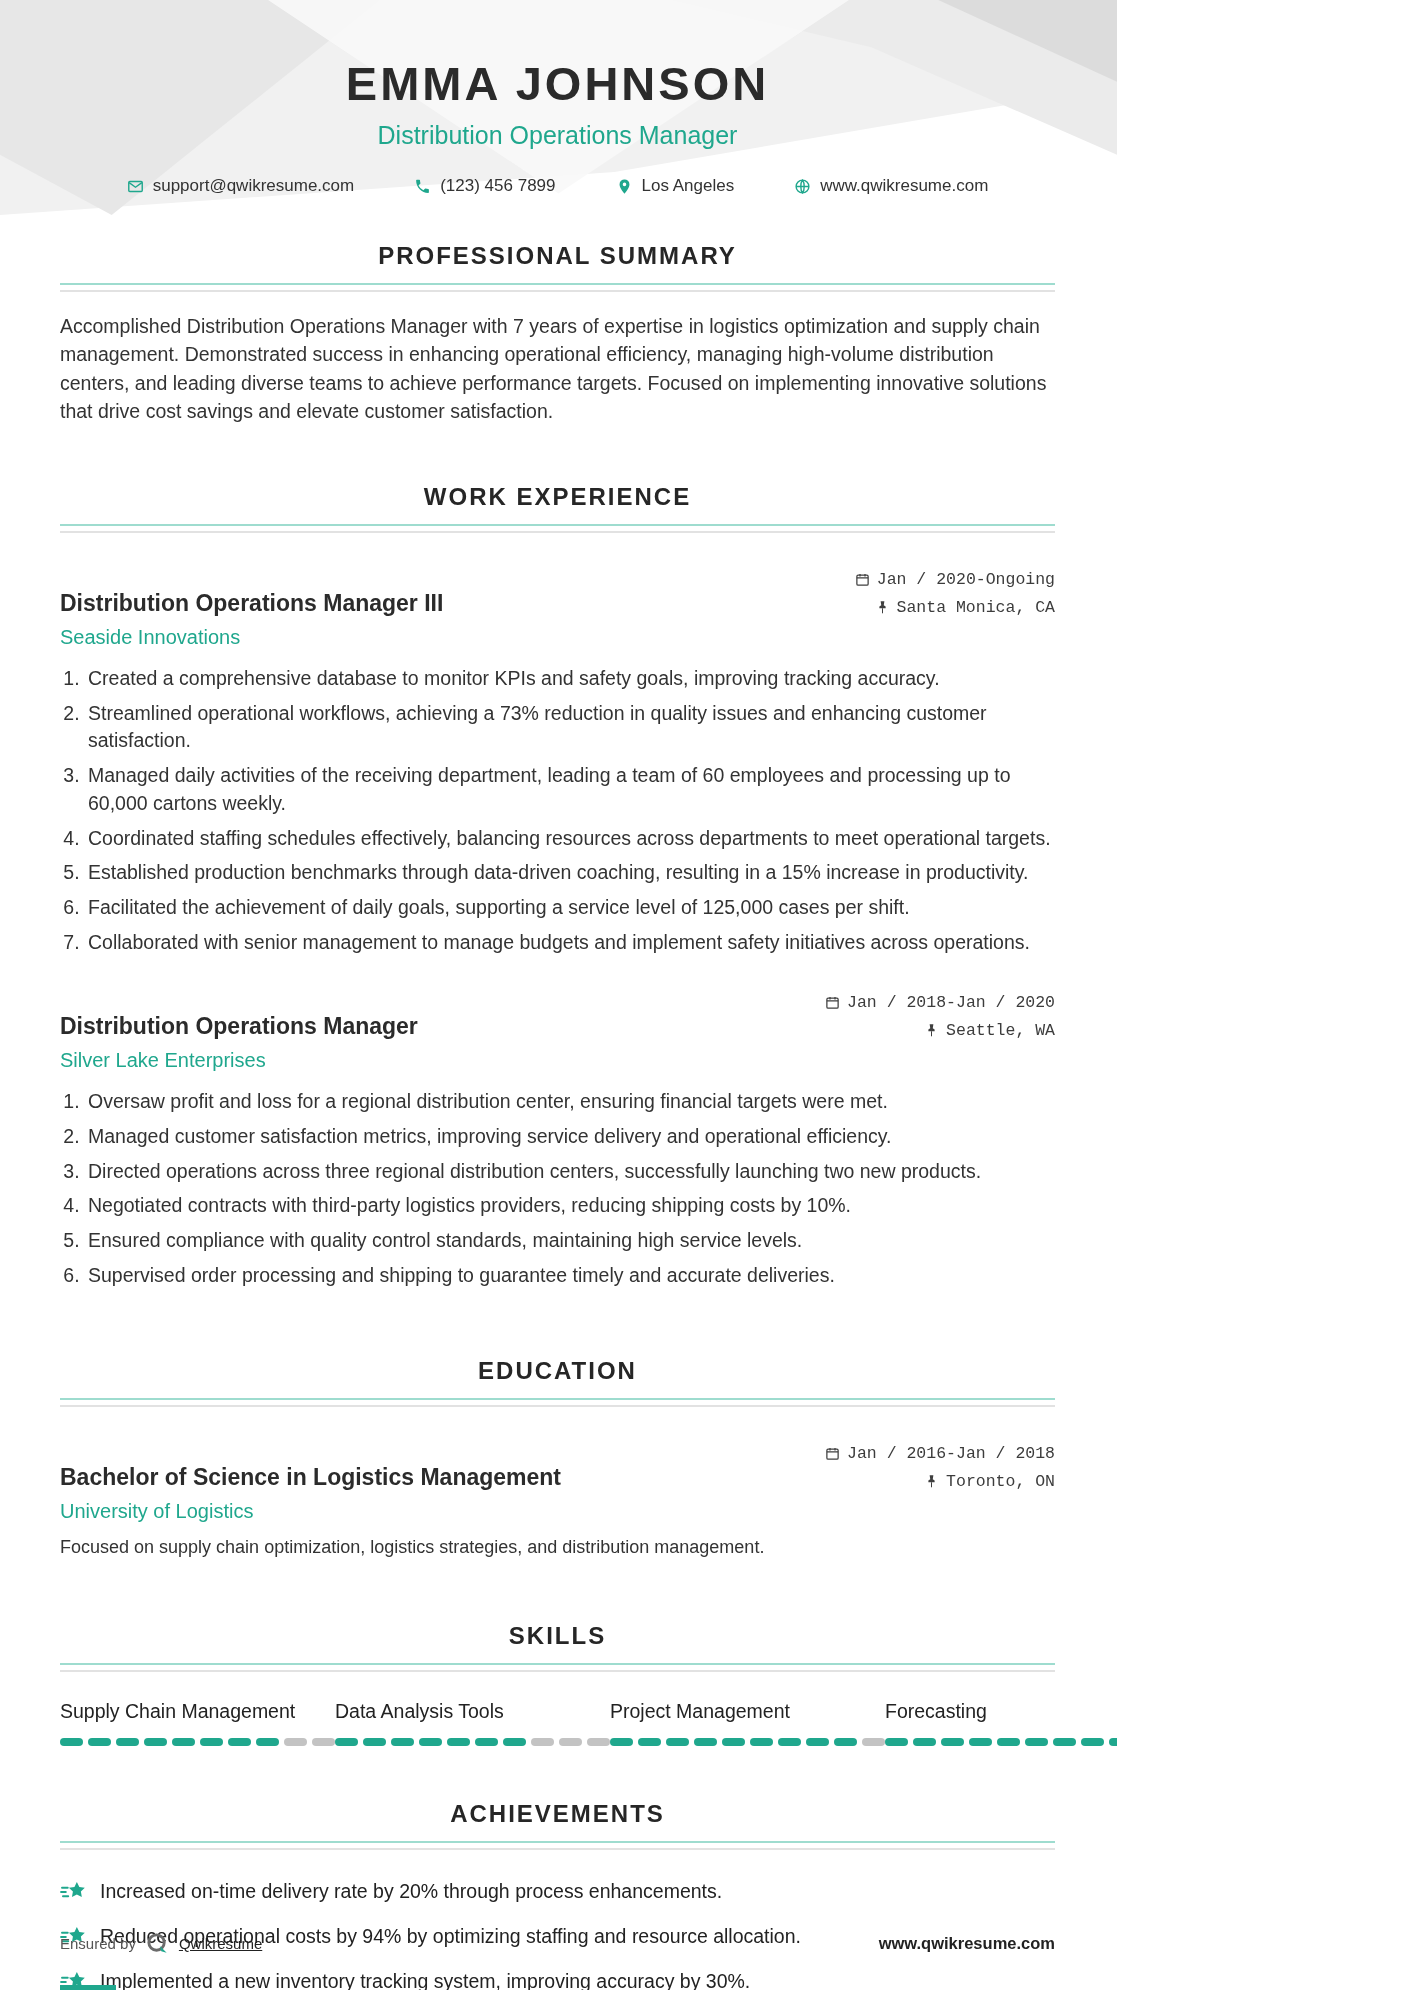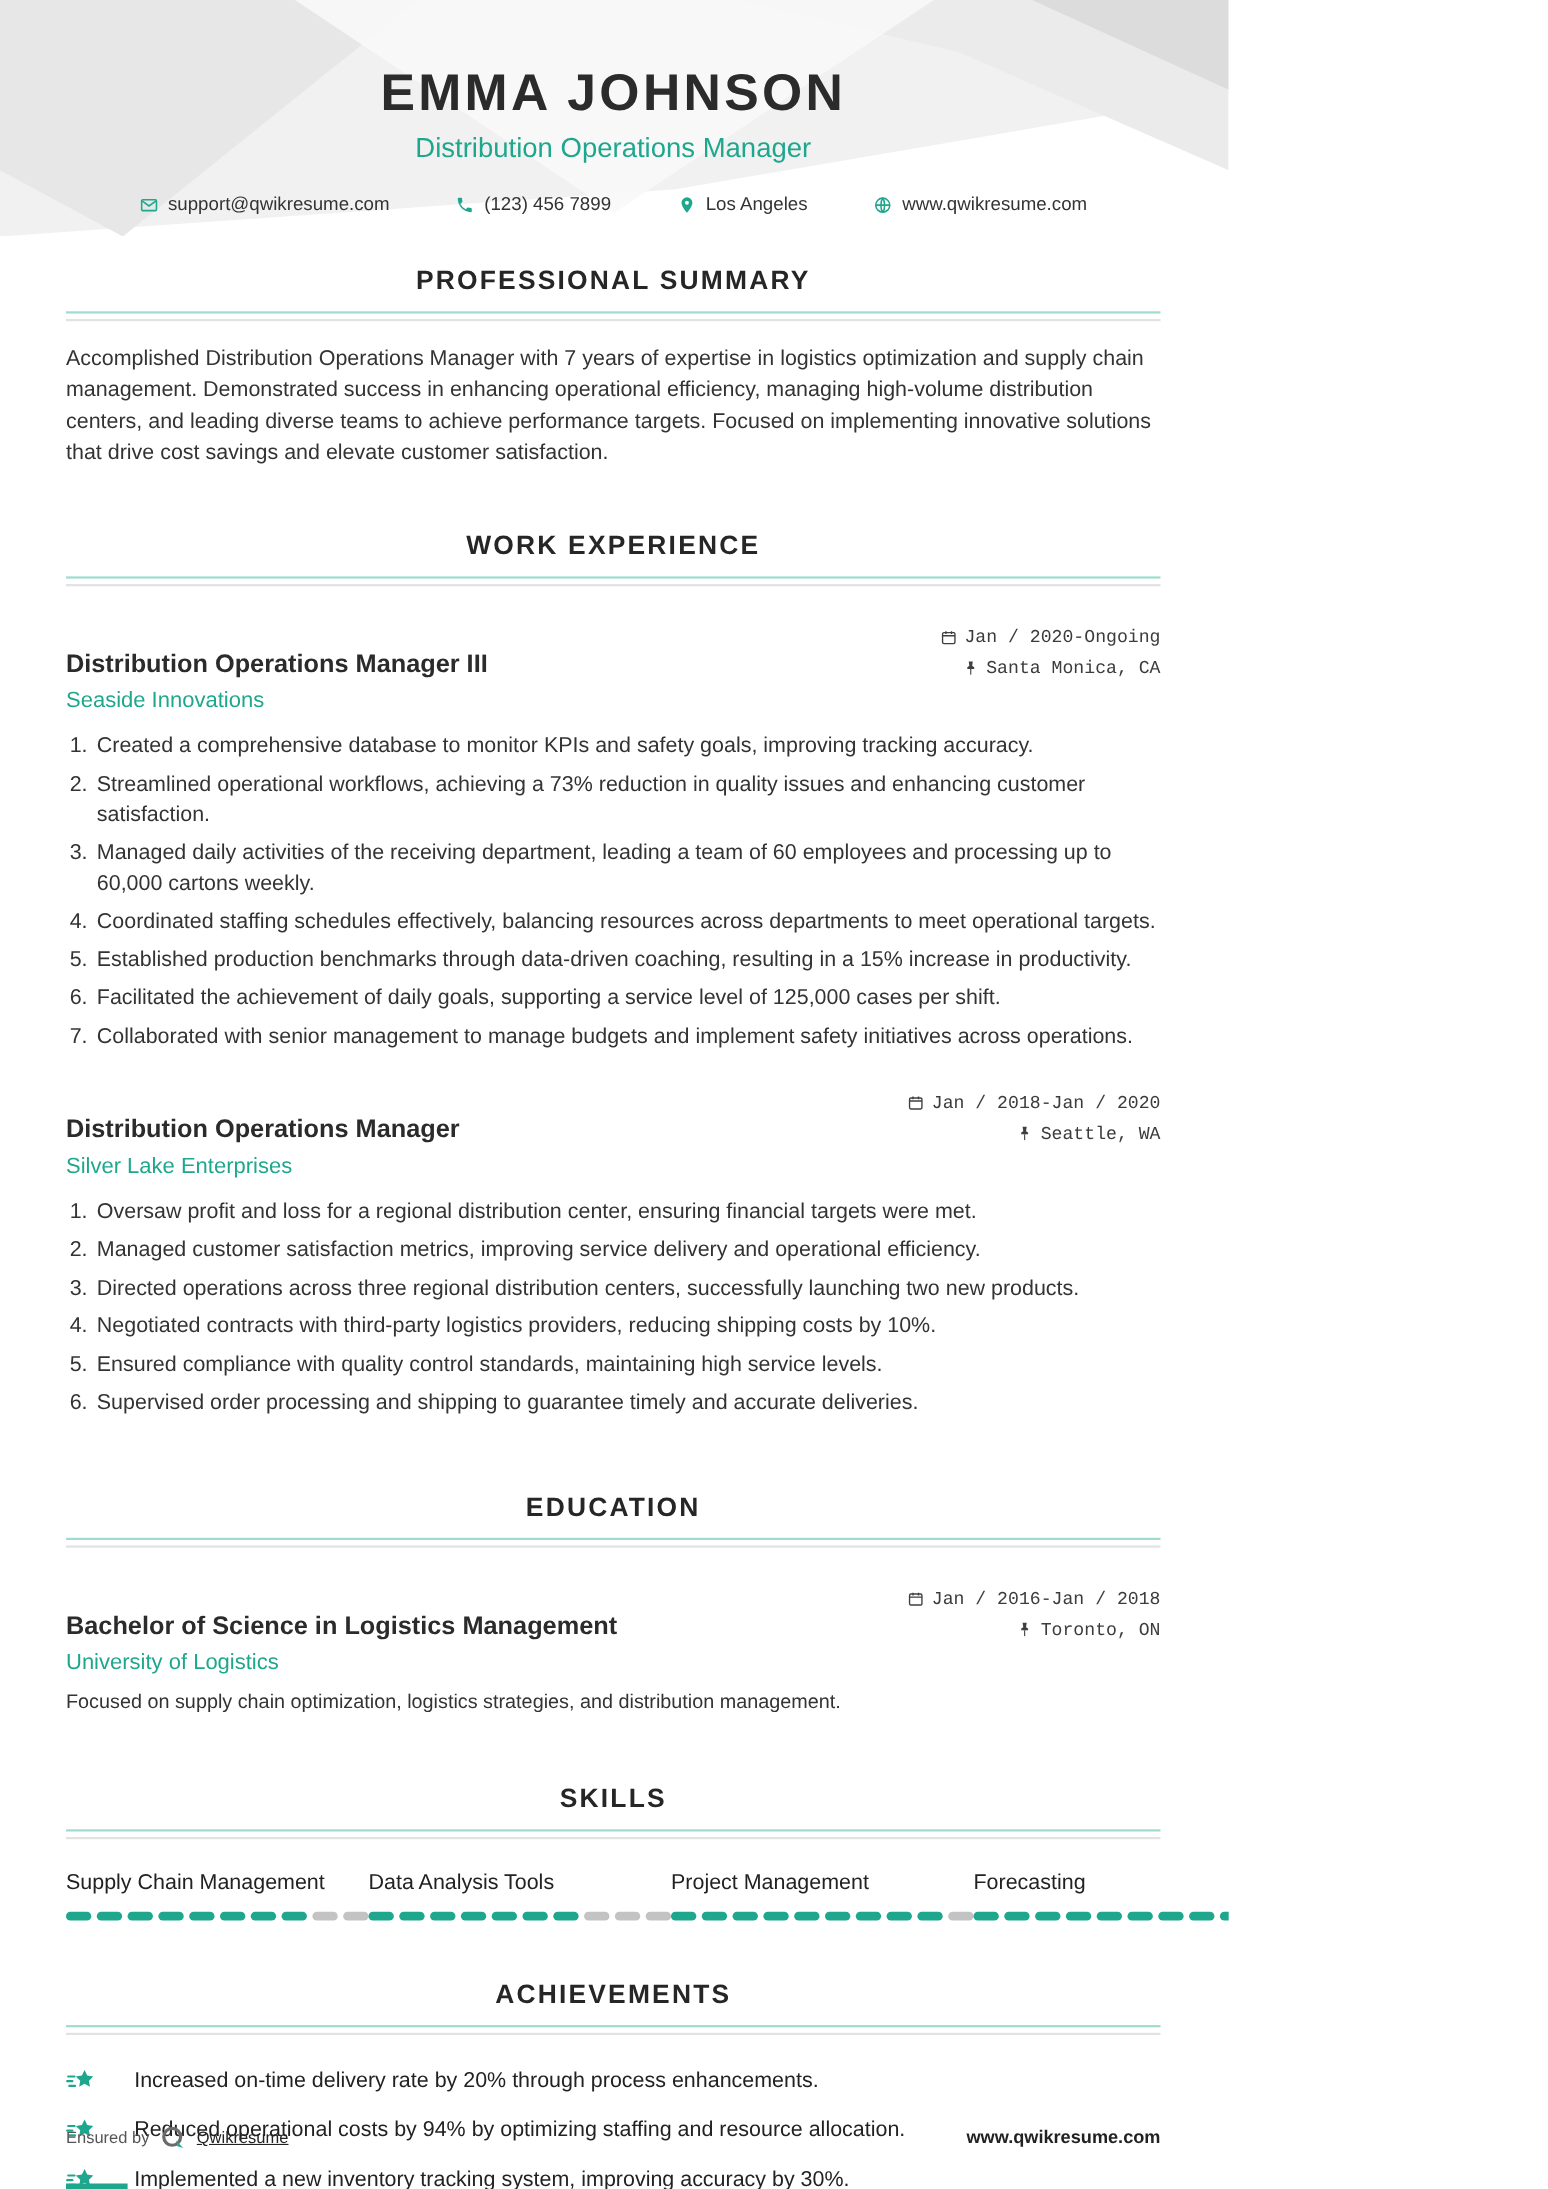--- a/index.html
+++ b/index.html
@@ -60,21 +60,21 @@
 
   
   .skills{margin-top:28px;display:grid;grid-template-columns:repeat(4,1fr);}
   .skill-label{font-size:19.5px;color:#222;}
   .skill-bar{margin-top:15px;display:flex;gap:5px;}
   .seg{width:23px;height:8px;border-radius:4px;background:var(--skill-off);display:inline-block;}
   .seg.on{background:var(--accent);}
 
   
   .ach-list{margin-top:30px;list-style:none;}
-  .ach{display:flex;align-items:center;gap:35px;margin-bottom:22px;font-size:19.5px;color:#222;}
+  .ach{display:flex;align-items:center;gap:13px;margin-bottom:22px;font-size:19.5px;color:#222;}
   .ach svg{width:27px;height:23px;color:var(--accent);flex:0 0 auto;}
 
   
   .page-footer{position:absolute;z-index:2;left:60px;right:62px;bottom:34px;display:flex;justify-content:space-between;align-items:center;}
   .f-left{display:flex;align-items:center;gap:9px;font-size:15px;color:#555;}
   .f-left svg{width:25px;height:25px;}
   .f-brand{color:#222;text-decoration:underline;font-size:15px;cursor:pointer;}
   .f-site{font-size:16.5px;color:#222;font-weight:700;}
   .logo-tail{fill:var(--accent);}
   .bottom-mark{position:absolute;z-index:3;left:60px;bottom:0;width:56px;height:5px;background:var(--accent);}

